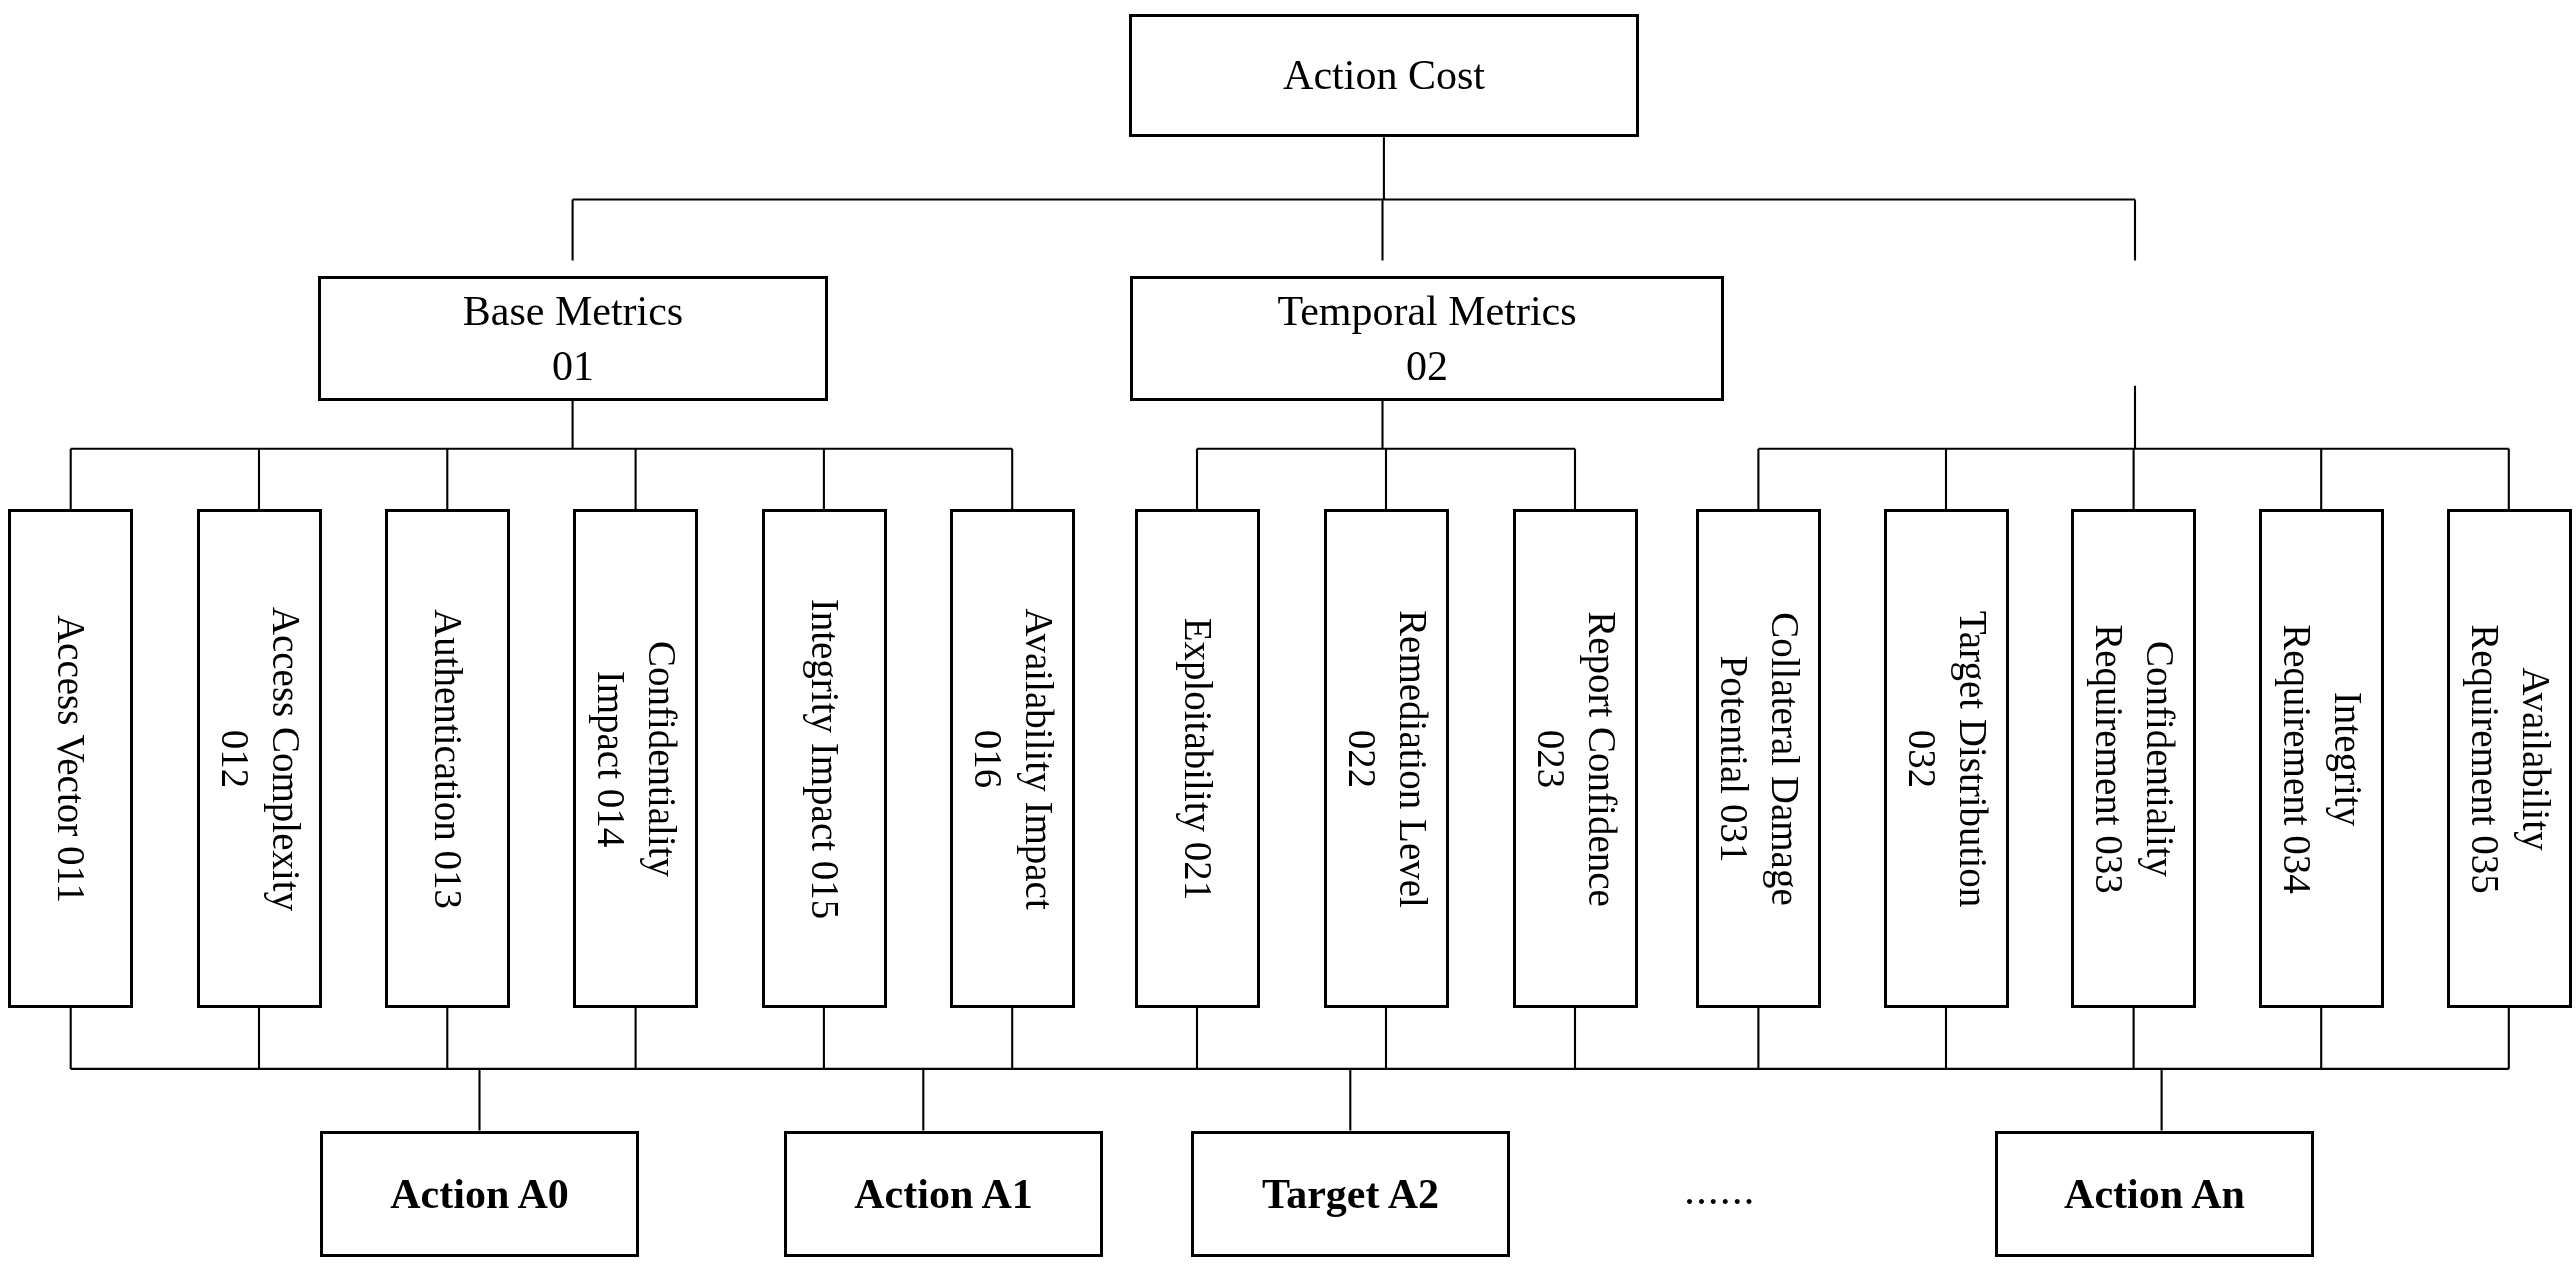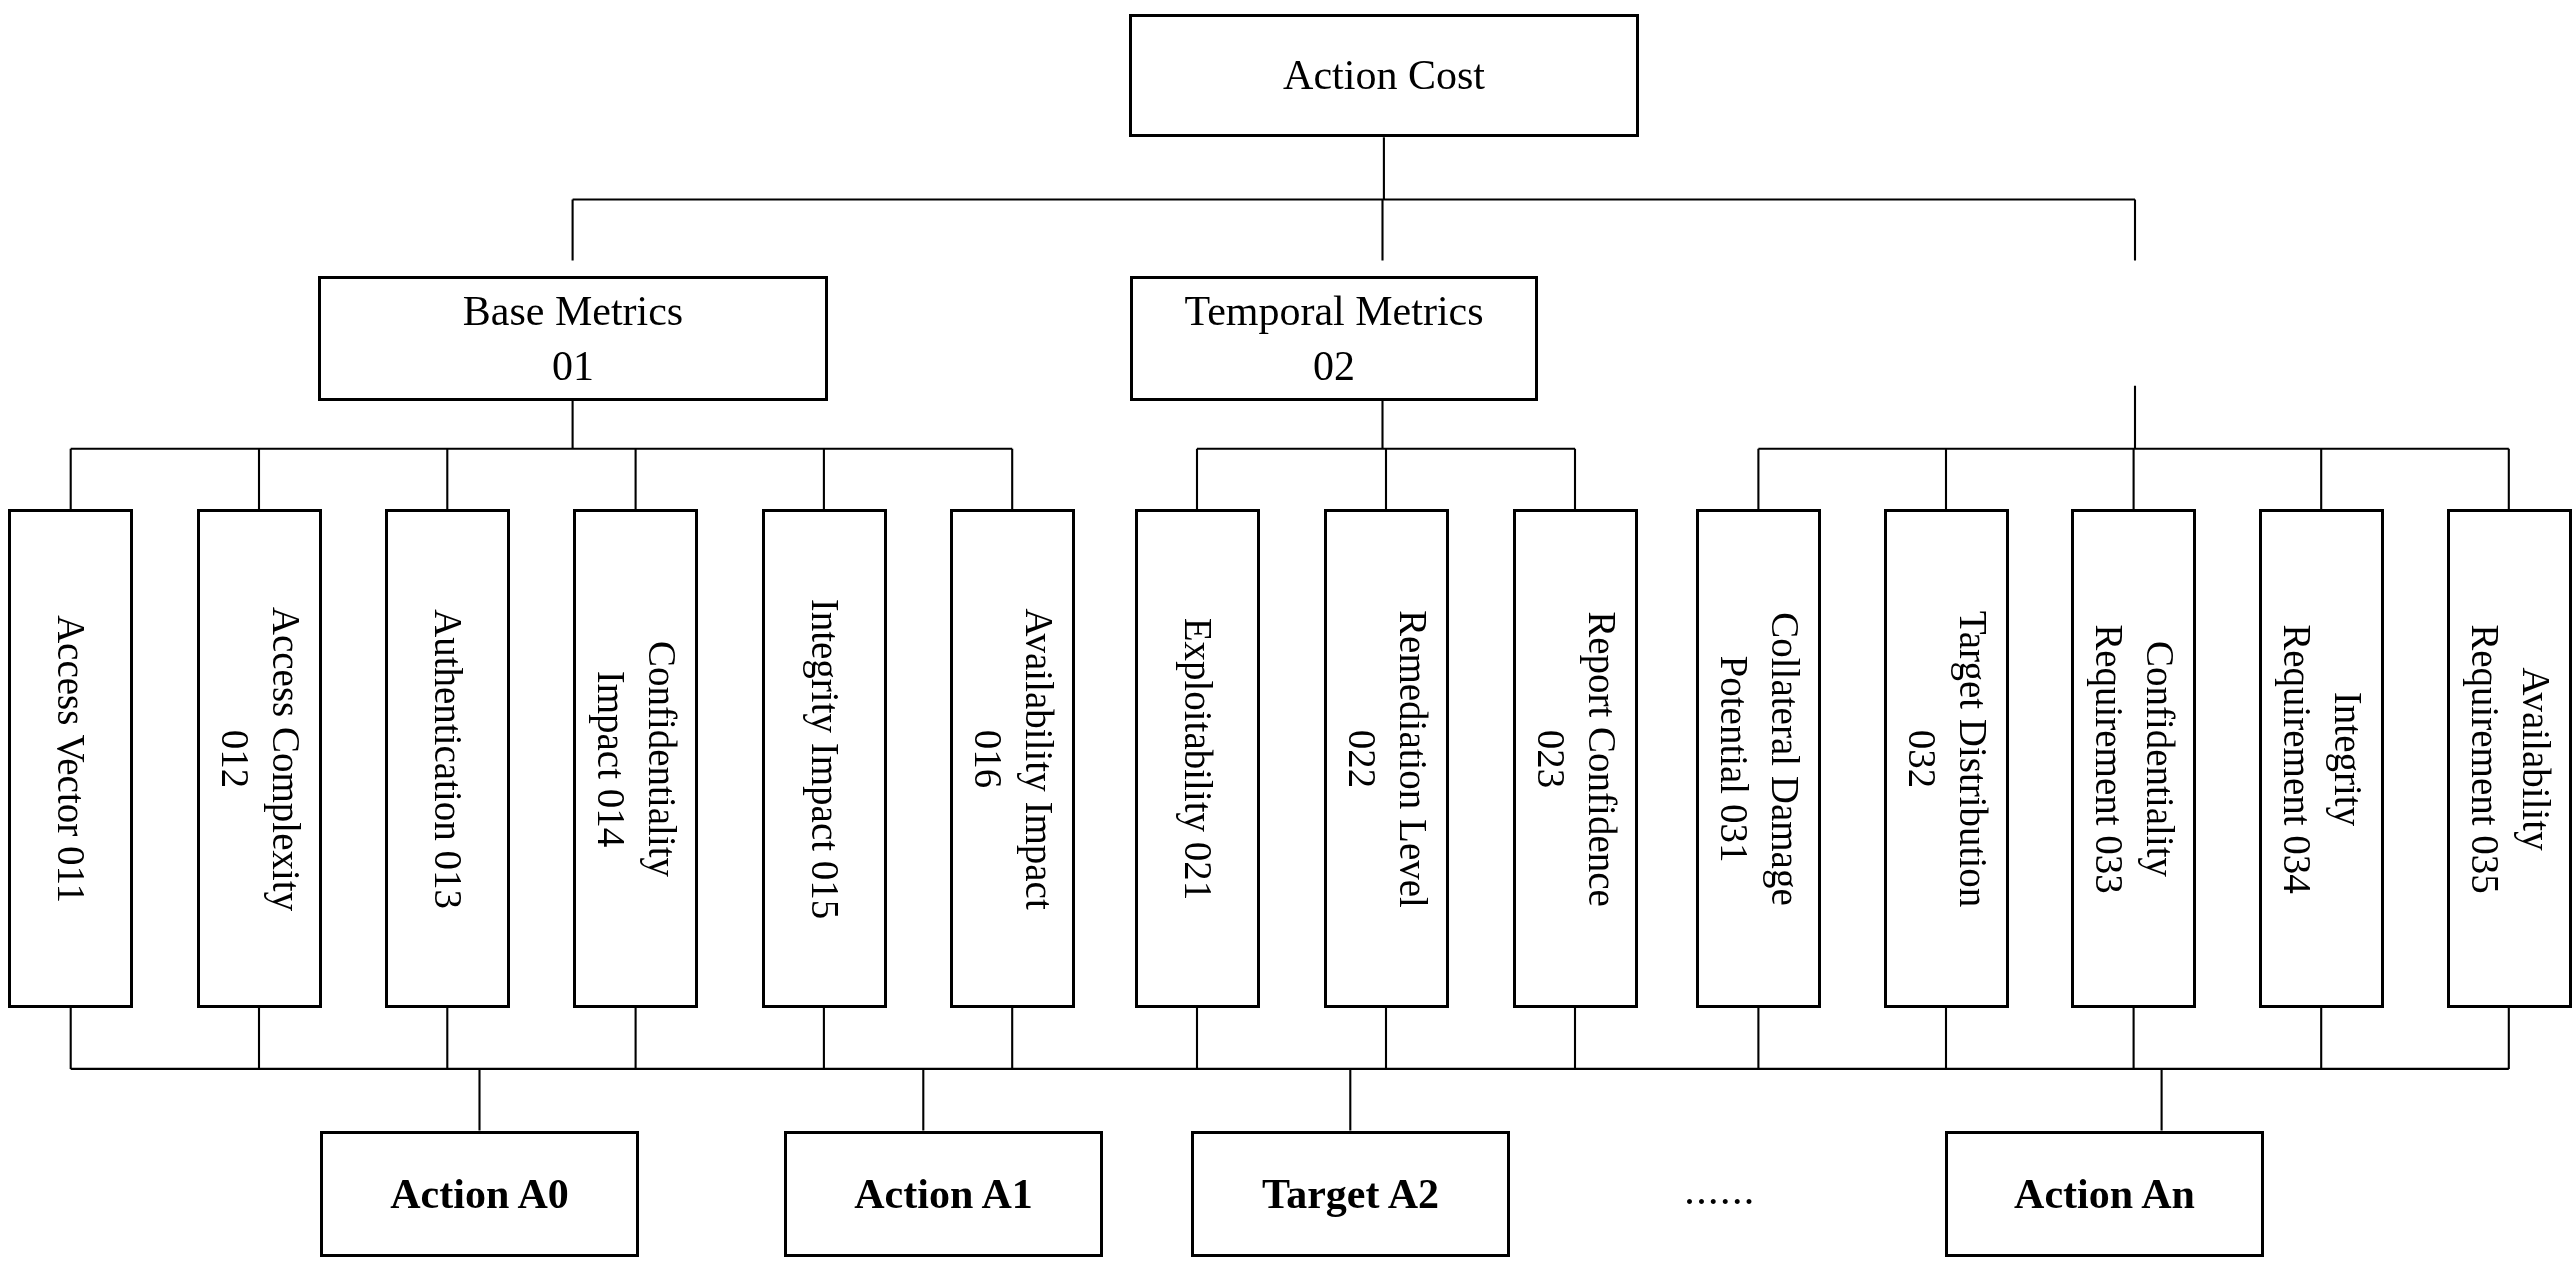--- a/index.html
+++ b/index.html
@@ -23,41 +23,41 @@
   
   .hbox {
     display:flex; align-items:center; justify-content:center;
     text-align:center;
     font-size:42px; line-height:1.3;
     white-space:pre-line;
   }
   .root-box  { left:1129px; top:14px;  width:510px; height:123px; }
   .group-box { top:276px; height:125px; }
   .g0 { left:318px;  width:510px; }
-  .g1 { left:1130px; width:408px; }
+  .g1 { left:1130px; width:594px; }
   .g2 { left:1819px; width:633px; }
 
   
   .vbox { top:509px; width:125px; height:499px; }
   .vlabel {
     position:absolute; left:50%; top:50%;
     width:490px;
     transform:translate(-50%,-50%) rotate(90deg);
     text-align:center;
     font-size:39px; line-height:1.3;
     white-space:pre-line;
     display:block;
   }
 
   
   .action-box { top:1131px; height:126px; width:319px;font-weight:bold; }
   .a0 { left:320px; }
   .a1 { left:784px; }
   .a2 { left:1191px; }
-  .an { left:1945px; }
+  .an { left:1995px; }
 
   .ellipsis {
     position:absolute; left:1664px; top:1159px; width:112px; height:63px;
     line-height:63px; text-align:center; font-size:42px;
     letter-spacing:1.4px;
   }
 </style>
 </head>
 <body>
 

